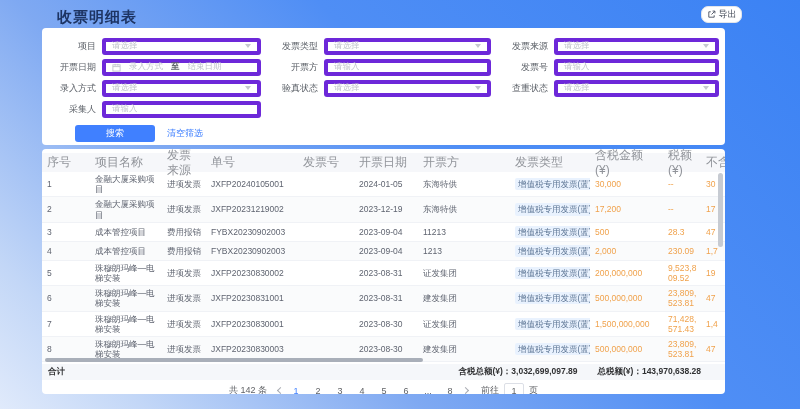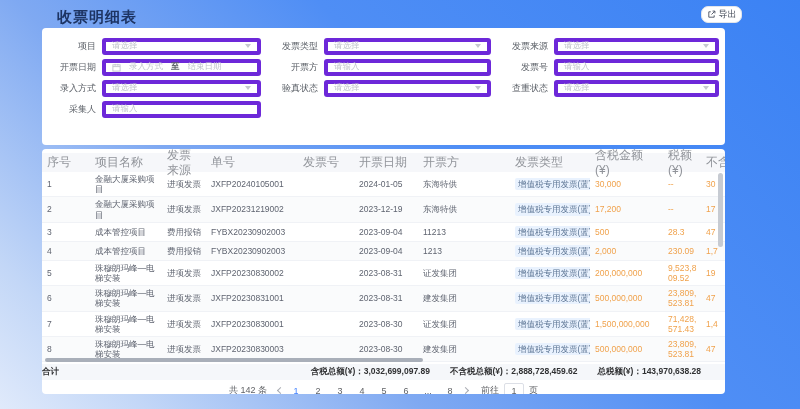--- a/index.html
+++ b/index.html
@@ -37,21 +37,21 @@
   .trow:nth-child(even) { background:#fafbfc; }
   .cell { padding:2px 4px 2px 5px; overflow:hidden; line-height:1.2; }
   .c0{width:48px;} .c1{width:72px;} .c2{width:44px;} .c3{width:92px;} .c4{width:56px;}
   .c5{width:64px;} .c6{width:92px;} .c7{width:80px;} .c8{width:73px;} .c9{width:38px;} .c10{width:45px;}
   .num { color:#f0a24c; word-break:break-all; }
   .tag { background:#e9f2fe; color:#5a7392; border-radius:2px; padding:1px 3px; white-space:nowrap; display:inline-block;}
   .hscroll { position:absolute; left:3px; top:209px; width:378px; height:4px; background:#a9afb9; border-radius:2px; }
   .vscroll { position:absolute; right:2px; top:24px; width:5px; height:74px; background:#c7cbd2; border-radius:3px; }
   .summary { position:absolute; left:0; top:215px; width:100%; height:16px; background:#f5f7fa;
     display:flex; align-items:center; font-size:8.5px; color:#303133; font-weight:bold; }
-  .summary .sum-label { }
+  .summary .sum-label { padding-left:6px; }
   .totals { margin-left:auto; display:flex; gap:20px; padding-right:24px; }
   .pagination { position:absolute; left:0; top:234px; width:100%; display:flex; align-items:center;
     justify-content:center; gap:7px; font-size:9px; color:#606266; }
   .pag-total { color:#606266; margin-right:4px; }
   .page-item { min-width:12px; text-align:center; cursor:pointer; }
   .page-item.active { color:#4080ff; }
   .arrow { width:5px; height:5px; border-left:1px solid #a8abb2; border-bottom:1px solid #a8abb2; cursor:pointer;}
   .arrow.prev { transform:rotate(45deg); }
   .arrow.next { transform:rotate(225deg); }
   .goto { display:flex; align-items:center; gap:5px; margin-left:6px; }
@@ -144,20 +144,24 @@
           <span class="caret"></span>
         </div>
       </div>
       <div class="field">
         <span class="lbl">采集人</span>
         <div class="ctrl">
           <span class="ph">请输入</span>
         </div>
       </div>
     </div>
+  <div class="btn-row">
+    <button class="search-btn">搜索</button>
+    <span class="clear-link">清空筛选</span>
+  </div>
 </div>
 
 <div class="card table-card">
   <div class="thead">
       <div class="cell c0">序号</div>
       <div class="cell c1">项目名称</div>
       <div class="cell c2">发票来源</div>
       <div class="cell c3">单号</div>
       <div class="cell c4">发票号</div>
       <div class="cell c5">开票日期</div>
@@ -273,21 +277,20 @@
         <div class="cell c10 num">47</div>
       </div>
     </div>
   <div class="hscroll"></div>
   <div class="vscroll"></div>
 
   <div class="summary">
     <span class="sum-label">合计</span>
     <span class="totals">
       <span><span>含税总额(¥)：</span><span>3,032,699,097.89</span></span>
-      <span><span>不含税总额(¥)：</span><span>2,888,728,459.62</span></span>
       <span><span>总税额(¥)：</span><span>143,970,638.28</span></span>
     </span>
   </div>
 
   <div class="pagination">
     <span class="pag-total">共 142 条</span>
     <span class="arrow prev"></span>
     <span id="pages" style="display:flex;gap:10px;">
         <span class="page-item active">1</span>
         <span class="page-item">2</span>

